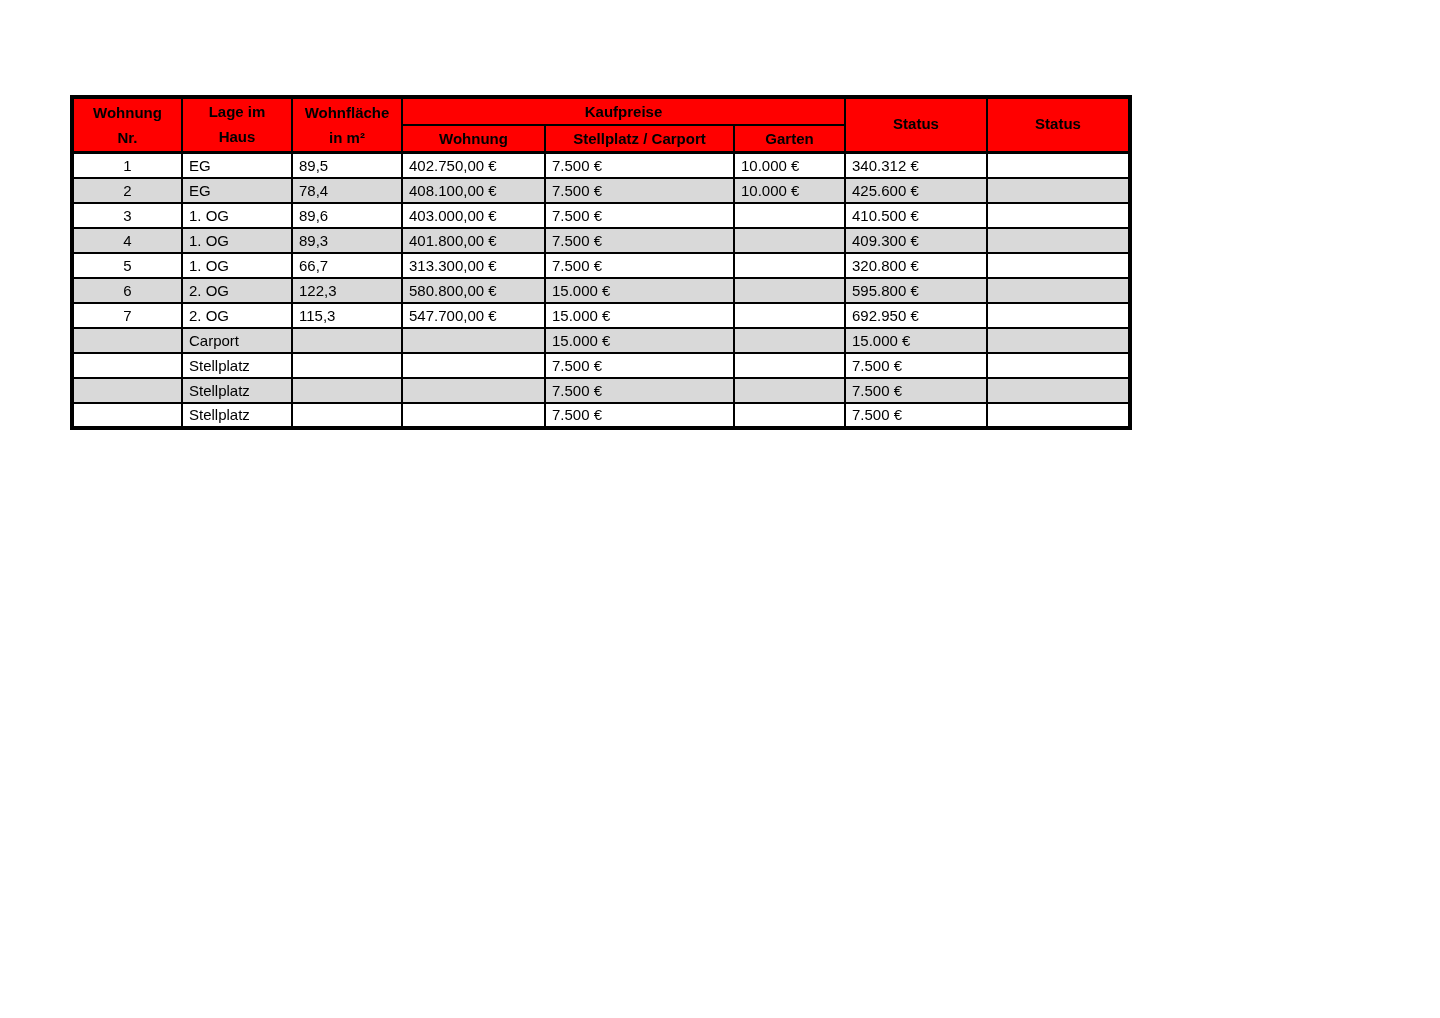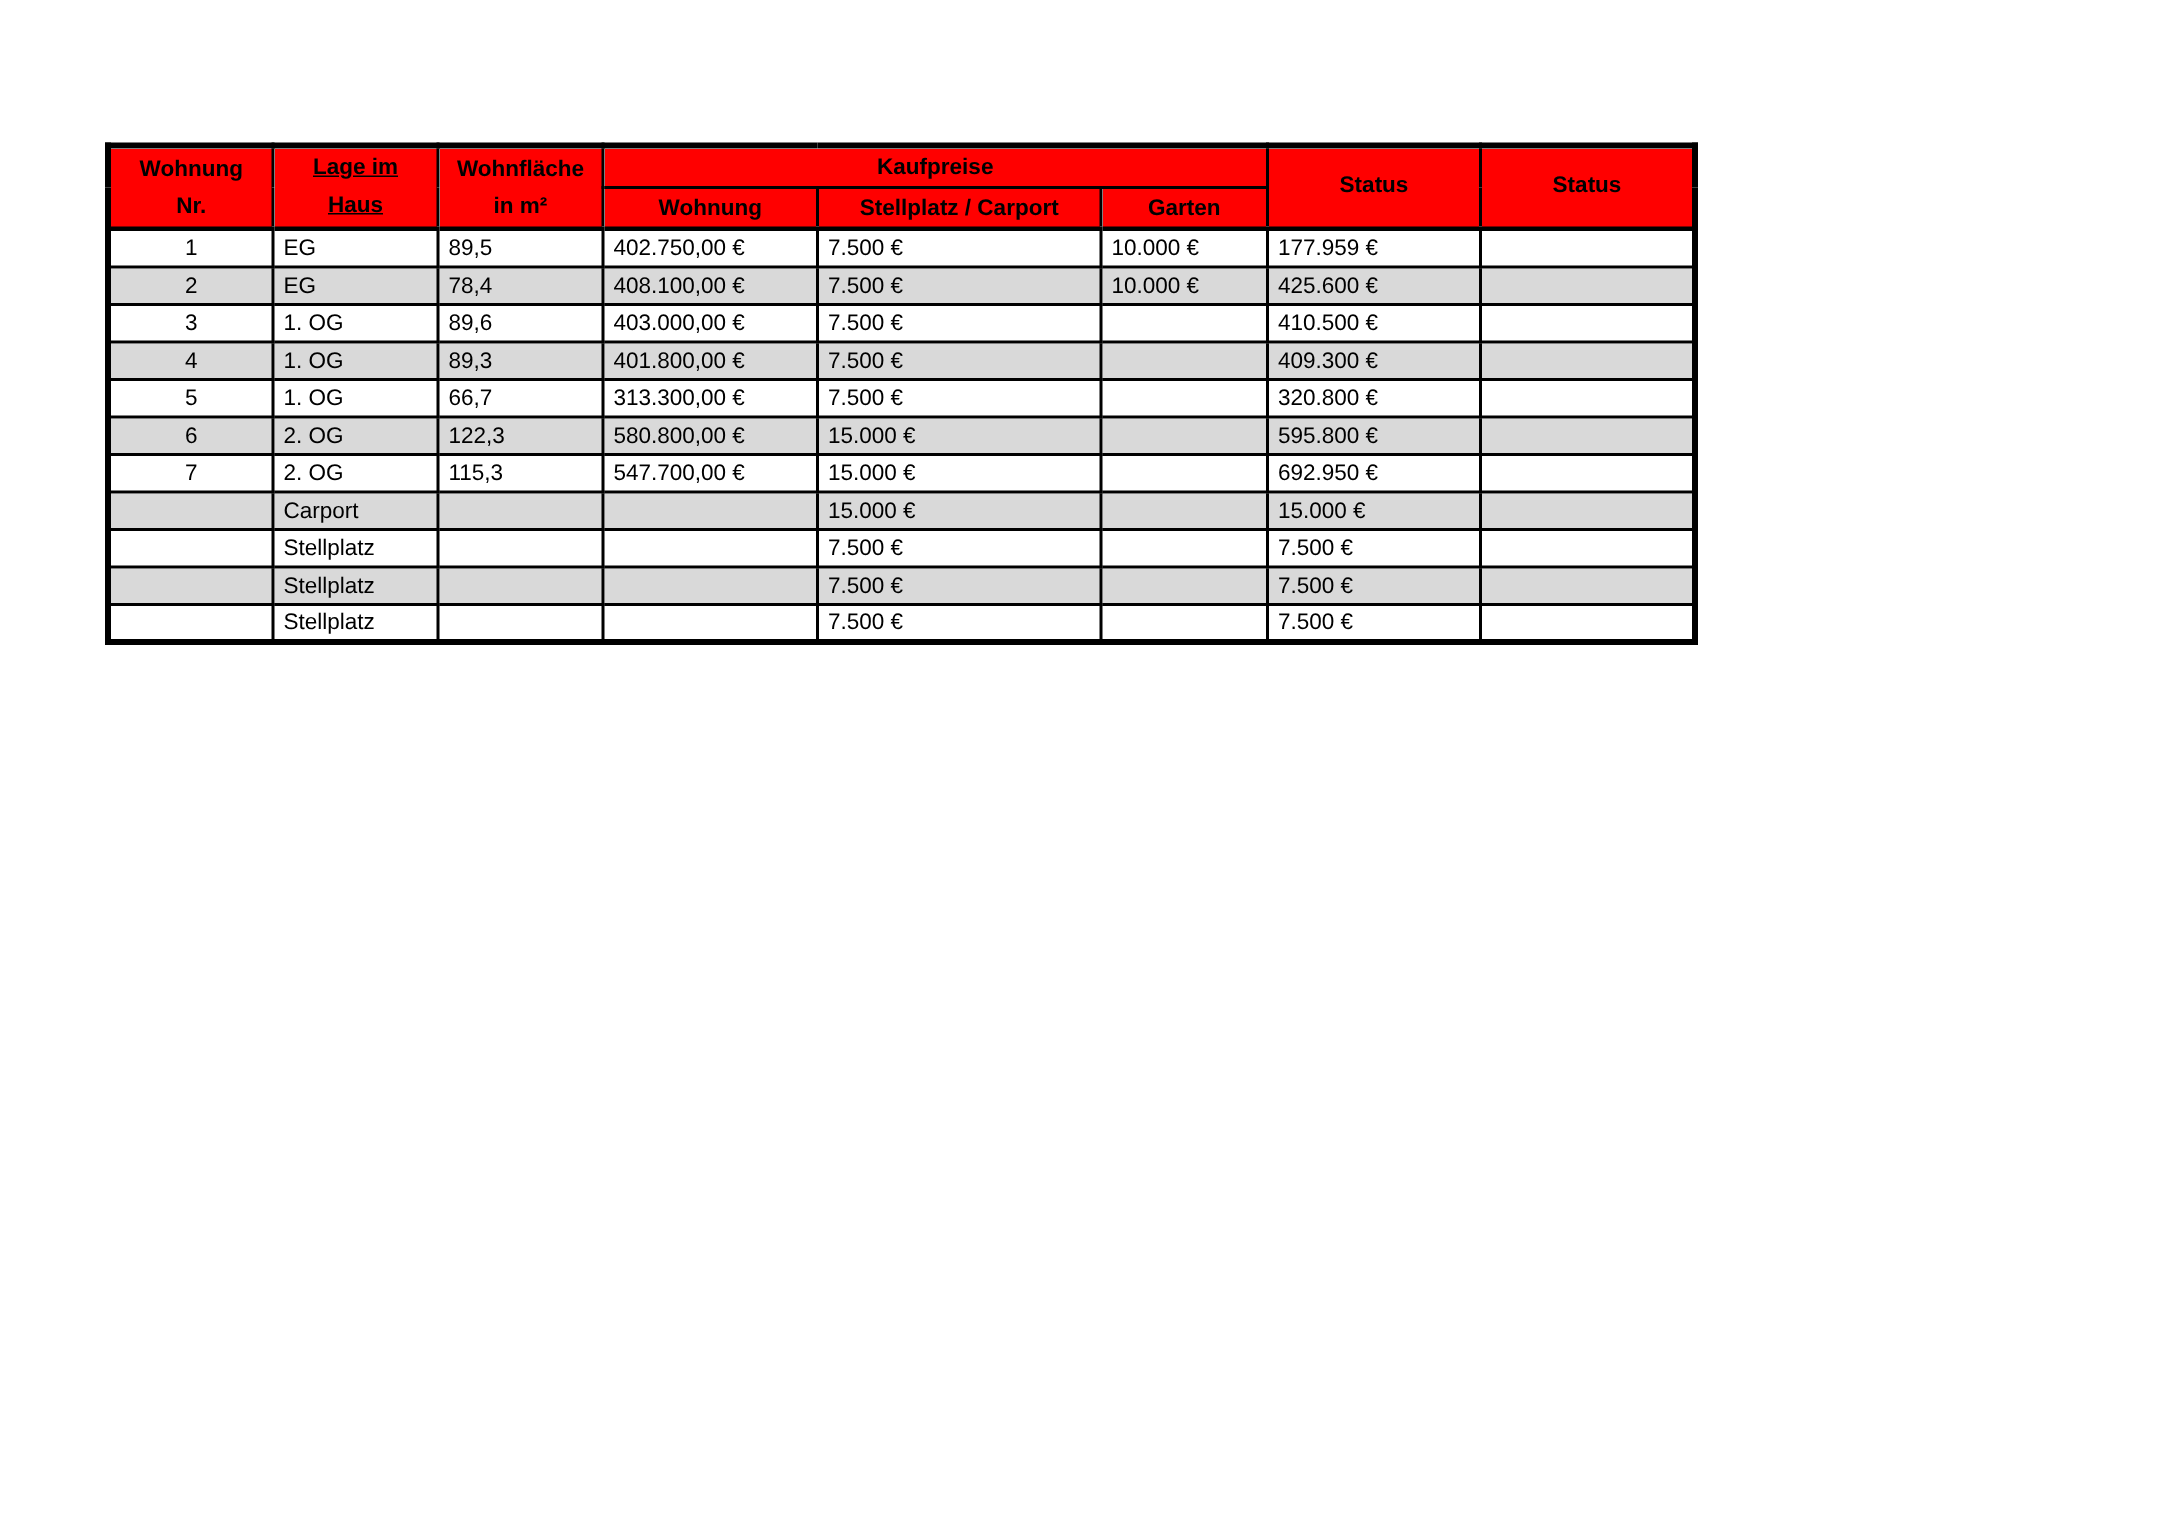--- a/index.html
+++ b/index.html
@@ -30,21 +30,21 @@
     background: var(--header-bg, #f00);
     color: #000;
     font-weight: bold;
     white-space: pre-line;
     text-align: center;
     vertical-align: middle;
     line-height: 25px;
   }
   .h-top  { height: 28px; }
   .h-sub  { height: 26px; }
-  th.h-lage   { text-align: left; vertical-align: bottom; padding-bottom: 2px; white-space: nowrap; text-decoration: underline; }
+  th.h-lage   { text-align: left; vertical-align: bottom; padding-bottom: 2px; white-space: nowrap; }
   th.h-gesamt, th.h-status { vertical-align: bottom; padding-bottom: 3px; }
   
   .price-table tbody td { height: 25px; background: #ffffff; }
   .price-table tbody tr.alt td { background: var(--row-stripe, #d9d9d9); }
   .price-table tbody tr:first-child td { border-top: 3px solid var(--border, #000); }
   td.c0 { text-align: center; }
   td.c1 { text-align: left; }
   td.c2, td.c3, td.c4, td.c5, td.c6 { }
   td.c7 { text-align: center; }
 </style>
@@ -81,21 +81,21 @@
       </tr>
     </thead>
     <tbody>
         <tr>
           <td class="c0">1</td>
           <td class="c1">EG</td>
           <td class="c2">89,5</td>
           <td class="c3">402.750,00 €</td>
           <td class="c4">7.500 €</td>
           <td class="c5">10.000 €</td>
-          <td class="c6">177.959 €</td>
+          <td class="c6">340.312 €</td>
           <td class="c7"></td>
         </tr>
         <tr class="alt">
           <td class="c0">2</td>
           <td class="c1">EG</td>
           <td class="c2">78,4</td>
           <td class="c3">408.100,00 €</td>
           <td class="c4">7.500 €</td>
           <td class="c5">10.000 €</td>
           <td class="c6">425.600 €</td>

